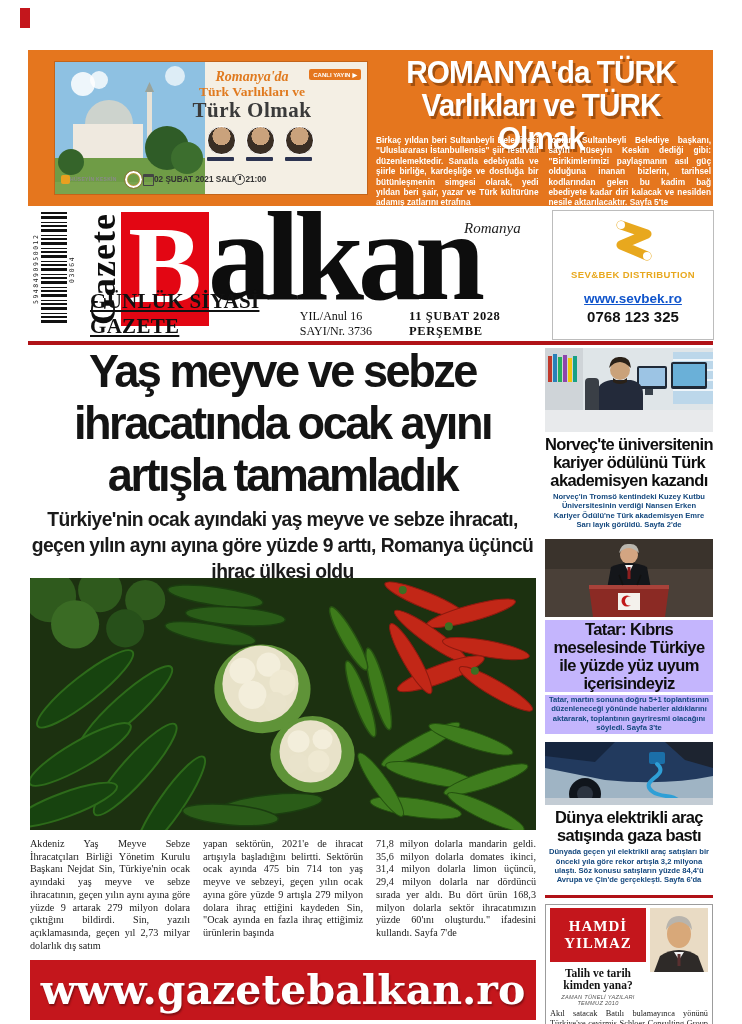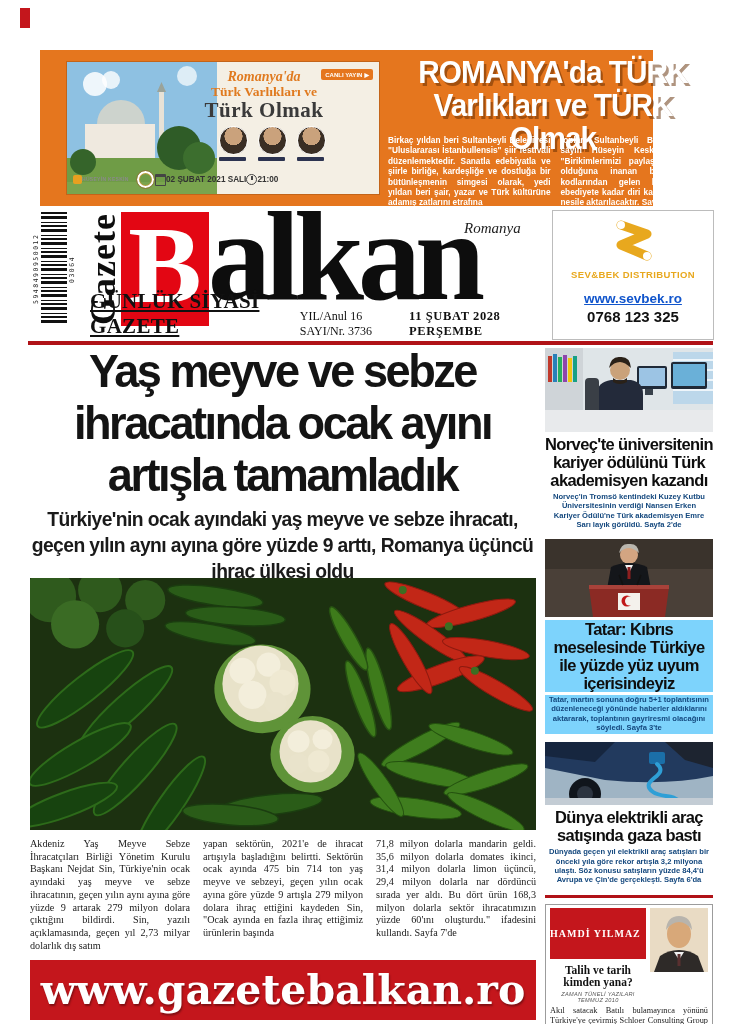--- a/index.html
+++ b/index.html
@@ -2,21 +2,21 @@
 <html><head>
 <meta charset="utf-8">
 <style>
   html,body{margin:0;padding:0;background:#ffffff;}
   .page{position:relative;width:742px;height:1024px;background:#fff;overflow:hidden;
         font-family:"Liberation Sans",sans-serif;color:#111;}
 
   .reg-mark{position:absolute;left:20px;top:8px;width:10px;height:20px;background:#c4161c;}
 
   
-  .orange-banner{position:absolute;left:28px;top:50px;width:613px;height:156px;background:#e5761e;margin-left:12px;}
+  .orange-banner{position:absolute;left:28px;top:50px;width:685px;height:156px;background:#e5761e;}
   .poster{position:absolute;left:27px;top:12px;width:312px;height:132px;background:#f4efe4;overflow:hidden;
           box-shadow:0 0 0 1px rgba(0,0,0,.15);}
   .poster-art{position:absolute;left:0;top:0;width:150px;height:132px;}
   .poster-title{position:absolute;left:122px;top:8px;width:150px;text-align:center;line-height:1.05;}
   .poster-title .t1{color:#e07a1f;font-family:"Liberation Serif",serif;font-style:italic;font-weight:bold;font-size:14px;}
   .poster-title .t2{color:#e07a1f;font-family:"Liberation Serif",serif;font-weight:bold;font-size:13.5px;}
   .poster-title .t3{color:#3a3a3a;font-family:"Liberation Serif",serif;font-weight:bold;font-size:21px;letter-spacing:.5px;}
   .live-badge{position:absolute;right:6px;top:7px;background:#e5761e;color:#fff;font-size:6px;font-weight:bold;
               padding:2px 4px;border-radius:2px;display:flex;align-items:center;gap:2px;}
   .live-badge .play{font-size:6px;}
@@ -81,28 +81,28 @@
                display:flex;align-items:center;justify-content:center;}
   .site-banner span{color:#fff;font-family:"DejaVu Serif",serif;font-weight:bold;font-size:41px;
                     text-shadow:1px 2px 2px rgba(0,0,0,.35);}
 
   
   .sidebar{position:absolute;left:545px;top:348px;width:168px;}
   .story{margin-bottom:8px;}
   .s-photo{display:block;width:168px;}
   .s-head{font-weight:bold;font-size:16.5px;line-height:18px;text-align:center;letter-spacing:-.6px;margin-top:3px;color:#0e0e0e;}
   .s-sum{color:#14487e;font-weight:bold;font-size:7.6px;line-height:9.3px;text-align:center;margin-top:3px;padding:0 3px 2px;}
-  .story.blue-bg .s-head,.story.blue-bg .s-sum{background:#7dd3fc;}
+  .story.blue-bg .s-head,.story.blue-bg .s-sum{background:#c4b5fd;}
   .side-rule{height:3px;background:#b01217;margin:2px 0 6px;}
 
   
   .columnist{border:1px solid #9c9c9c;padding:3px 4px 5px;background:#fff;}
   .portrait{float:right;width:58px;height:64px;margin:0 0 3px 4px;}
-  .col-banner{background:#c4161c;color:#fff;font-family:"Liberation Serif",serif;font-weight:bold;font-size:10px;
-              letter-spacing:1px;padding:20px 0;margin-right:62px;}
+  .col-banner{background:#c4161c;color:#fff;font-family:"Liberation Serif",serif;font-weight:bold;font-size:15px;
+              letter-spacing:1px;text-align:center;padding:10px 0;margin-right:62px;}
   .col-head{font-family:"Liberation Serif",serif;font-weight:bold;font-size:11.5px;margin-top:5px;text-align:center;margin-right:62px;}
   .col-kicker{font-size:5.6px;font-style:italic;color:#555;text-align:center;margin:3px 62px 3px 0;letter-spacing:.3px;}
   .col-body{font-family:"Liberation Serif",serif;font-size:8.3px;line-height:10.2px;text-align:justify;color:#1a1a1a;}
 </style>
 </head>
 <body>
 
 <div class="page">
 
   <div class="reg-mark"></div>

